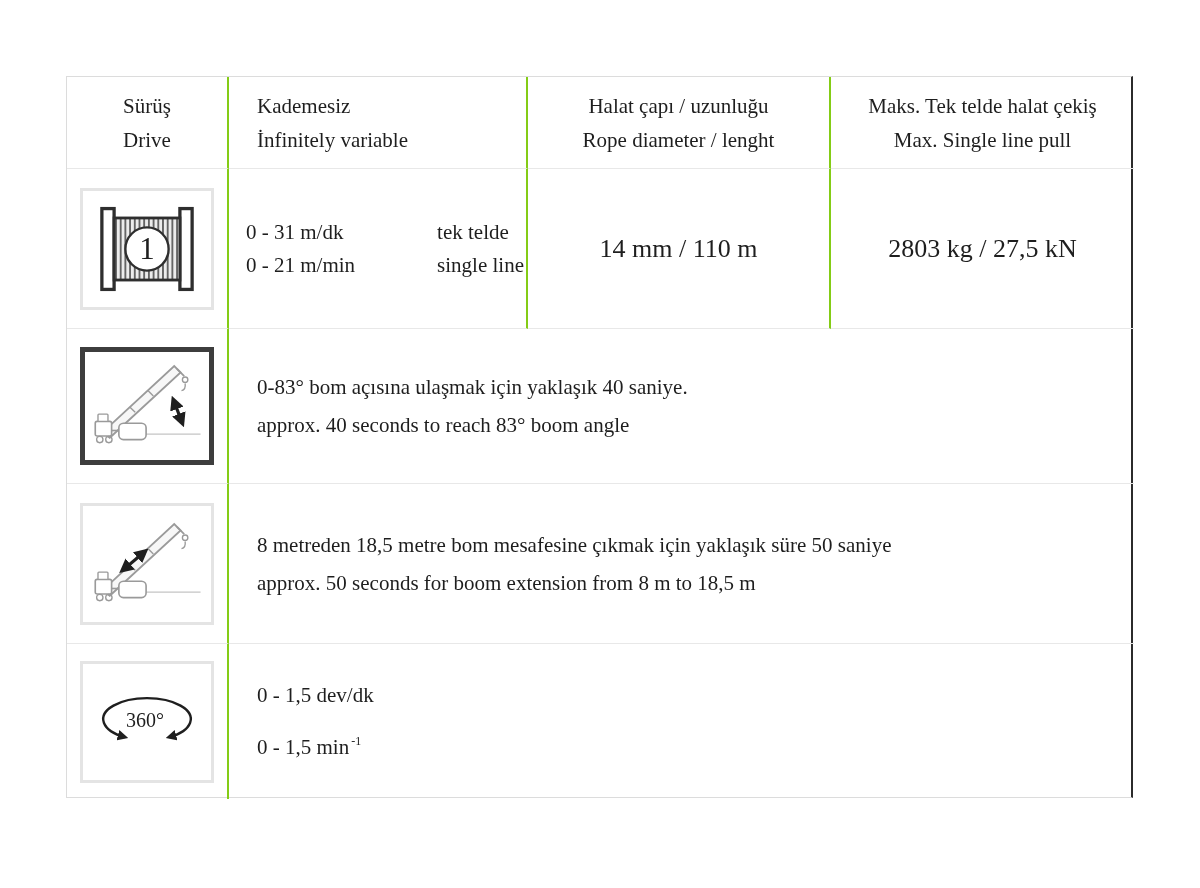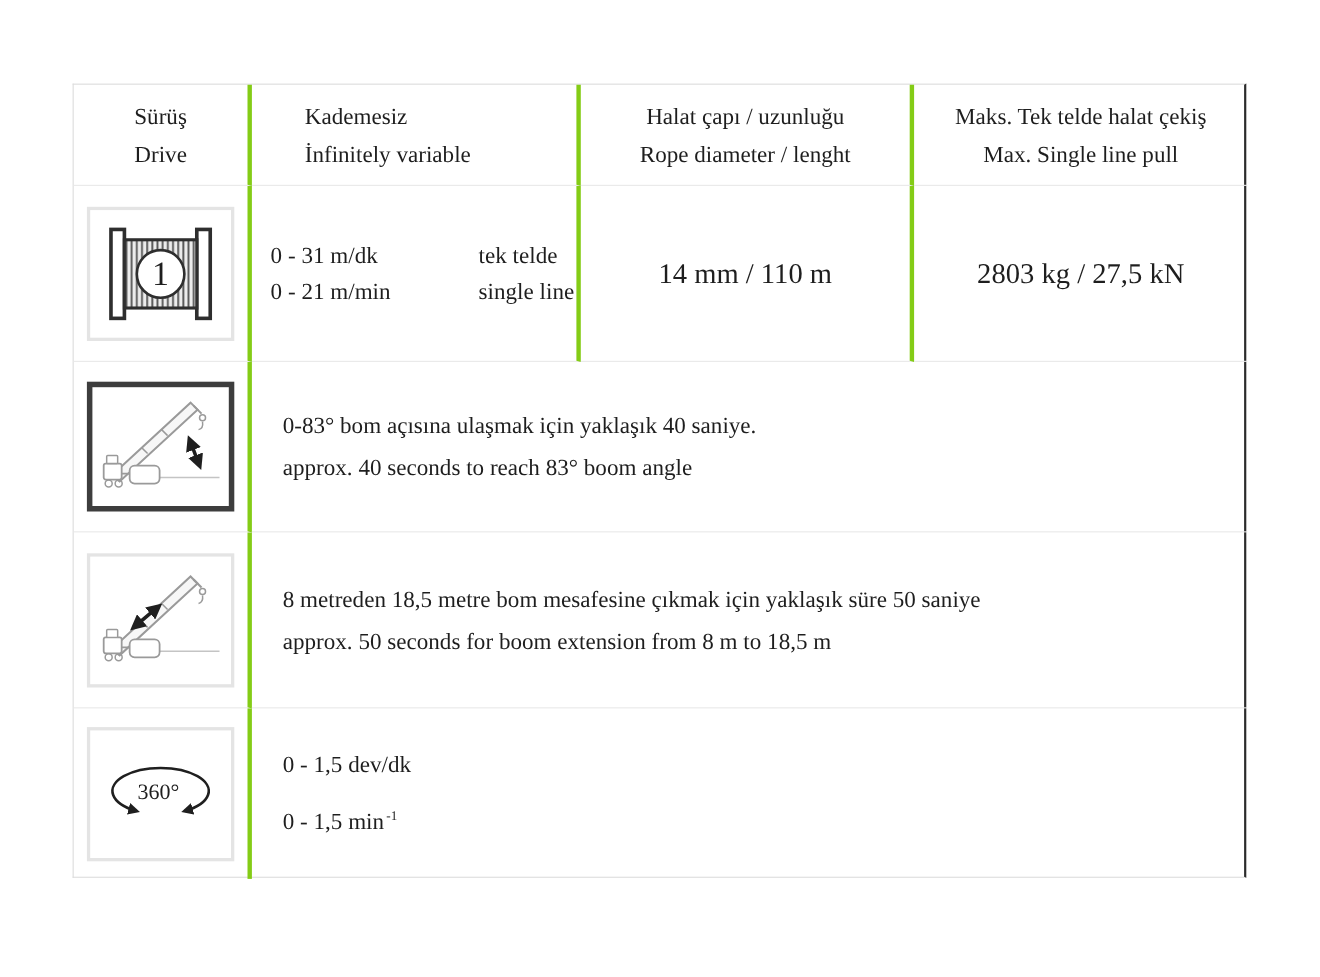--- a/index.html
+++ b/index.html
@@ -12,27 +12,27 @@
     position:absolute; left:66px; top:76px; width:1067px; height:722px;
     display:grid;
     grid-template-columns:162px 299px 303px 303px;
     grid-template-rows:92px 160px 155px 160px 155px;
     border:1px solid #dcdcdc;
     border-right:2px solid #2b2b2b;
     background:#fff;
   }
 
   .cell { display:flex; align-items:center; justify-content:center; }
-  .dark-r { border-right:4px solid #84cc16; }
+  .dark-r { border-right:2px solid #84cc16; }
   .light-b { border-bottom:1px solid #e8e8e8; }
   .span3 { grid-column:2 / 5; justify-content:flex-start; padding-left:28px; }
 
   .hdr { font-size:21px; line-height:34px; }
   .hdr .stack { text-align:center; }
-  .hdr-left { justify-content:flex-start; padding-left:48px; }
+  .hdr-left { justify-content:flex-start; padding-left:28px; }
   .hdr-left .stack { text-align:left; }
   .stack span { display:block; white-space:nowrap; }
 
   .body-txt { font-size:21px; line-height:38px; }
   .body-txt span { display:block; white-space:nowrap; }
 
   .value { font-size:26px; white-space:nowrap; }
 
   .speed-cell { justify-content:space-between; padding:0 2px 0 17px; }
   .speed-col { font-size:21px; line-height:33px; }

